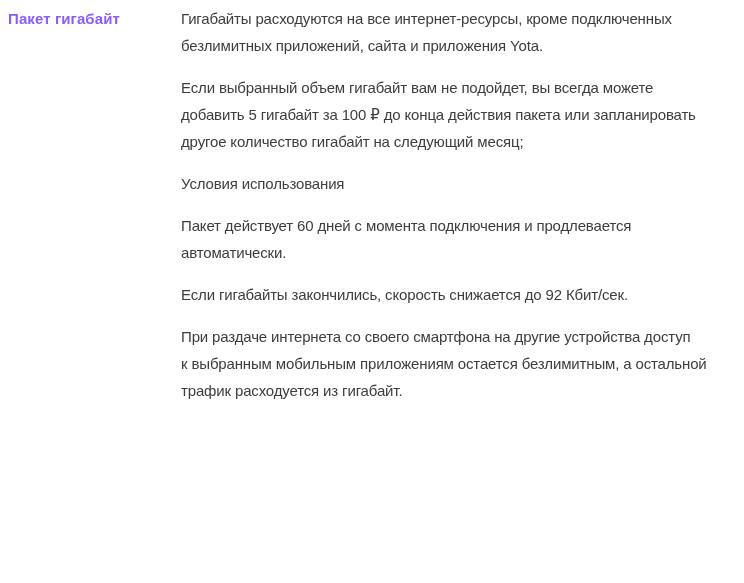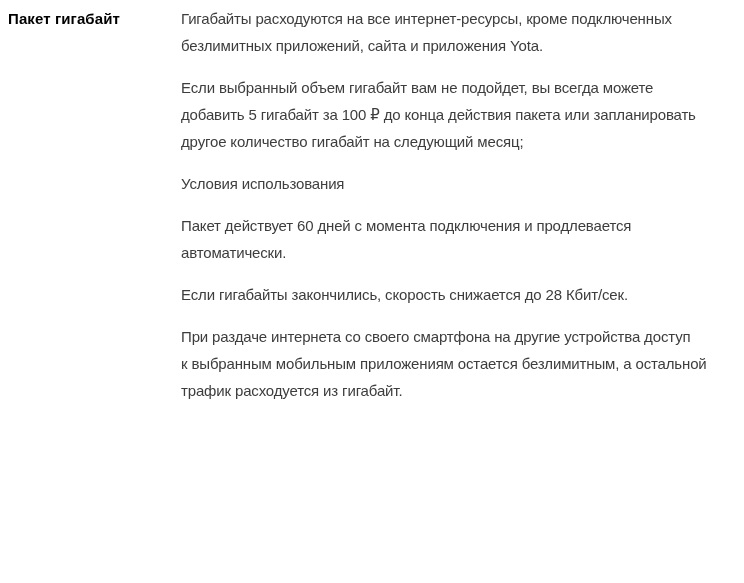--- a/index.html
+++ b/index.html
@@ -22,21 +22,21 @@
   .term-col {
     flex: none;
     width: 181px;
     padding-left: 8px;
     box-sizing: border-box;
   }
   .term {
     font-size: 15px;
     line-height: 27px;
     font-weight: bold;
-    color: #000000;
+    color: #8b5cf6;
     letter-spacing: 0.1px;
   }
   .desc-col {
     flex: 1 1 auto;
     min-width: 0;
     padding-right: 14px;
     font-size: 15px;
     line-height: 27px;
     color: #3d3d3d;
     letter-spacing: -0.01em;
@@ -64,18 +64,18 @@
   </div>
   <div class="desc-col">
     <p class="para">Гигабайты расходуются на все интернет-ресурсы, кроме подключенных
 безлимитных приложений, сайта и приложения Yota.</p>
     <p class="para">Если выбранный объем гигабайт вам не подойдет, вы всегда можете
 добавить 5 гигабайт за 100 ₽ до конца действия пакета или запланировать
 другое количество гигабайт на следующий месяц;</p>
     <div class="subheading">Условия использования</div>
     <p class="para">Пакет действует 60 дней с момента подключения и продлевается
 автоматически.</p>
-    <p class="para">Если гигабайты закончились, скорость снижается до 28 Кбит/сек.</p>
+    <p class="para">Если гигабайты закончились, скорость снижается до 92 Кбит/сек.</p>
     <p class="para">При раздаче интернета со своего смартфона на другие устройства доступ
 к выбранным мобильным приложениям остается безлимитным, а остальной
 трафик расходуется из гигабайт.</p>
   </div>
 </div>
 
 </body></html>

